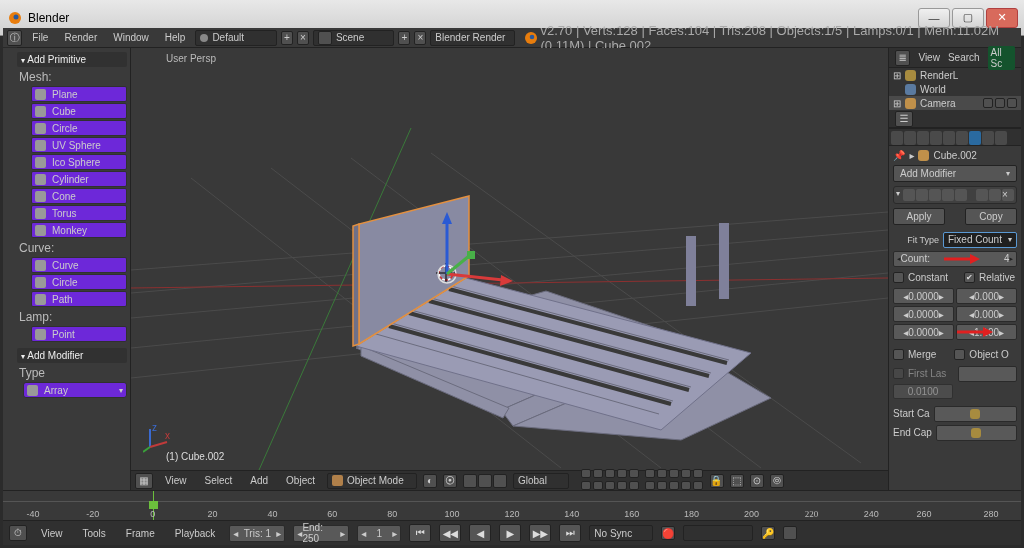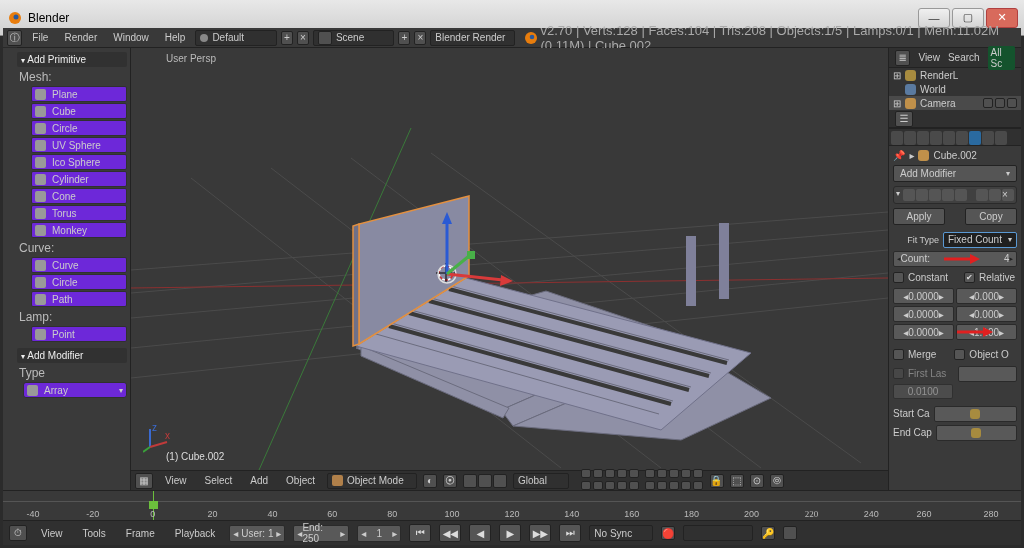--- a/index.html
+++ b/index.html
@@ -543,21 +543,21 @@
     </div>
 </div>
 <div class="tl-footer">
   <div class="ico-btn">⏱</div>
   <span class="menu-txt">View</span>
   <span class="menu-txt">Tools</span>
   <span class="menu-txt">Frame</span>
   <span class="menu-txt">Playback</span>
   <div class="num-input">
       <span class="arr">◂</span>
-      <span><span>User:</span> <span>1</span></span>
+      <span><span>Tris:</span> <span>1</span></span>
       <span class="arr">▸</span>
     </div>
   <div class="num-input">
       <span class="arr">◂</span>
       <span><span>End:</span> <span>250</span></span>
       <span class="arr">▸</span>
     </div>
   <div class="num-input" style="width:44px;">
       <span class="arr">◂</span>
       <span>1</span>

